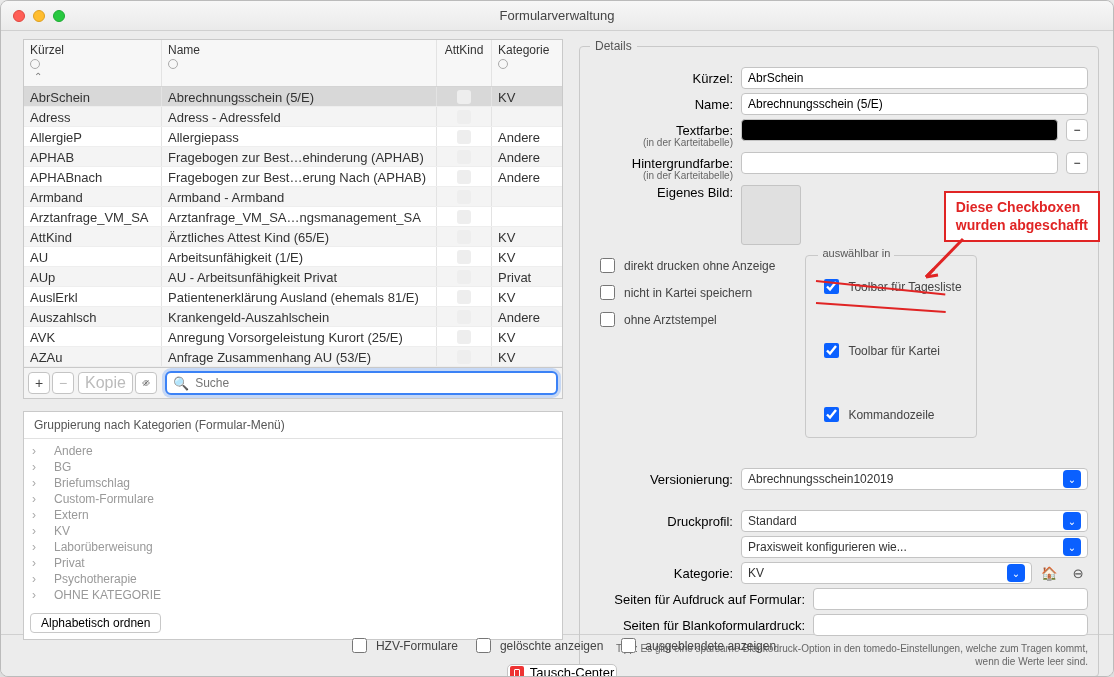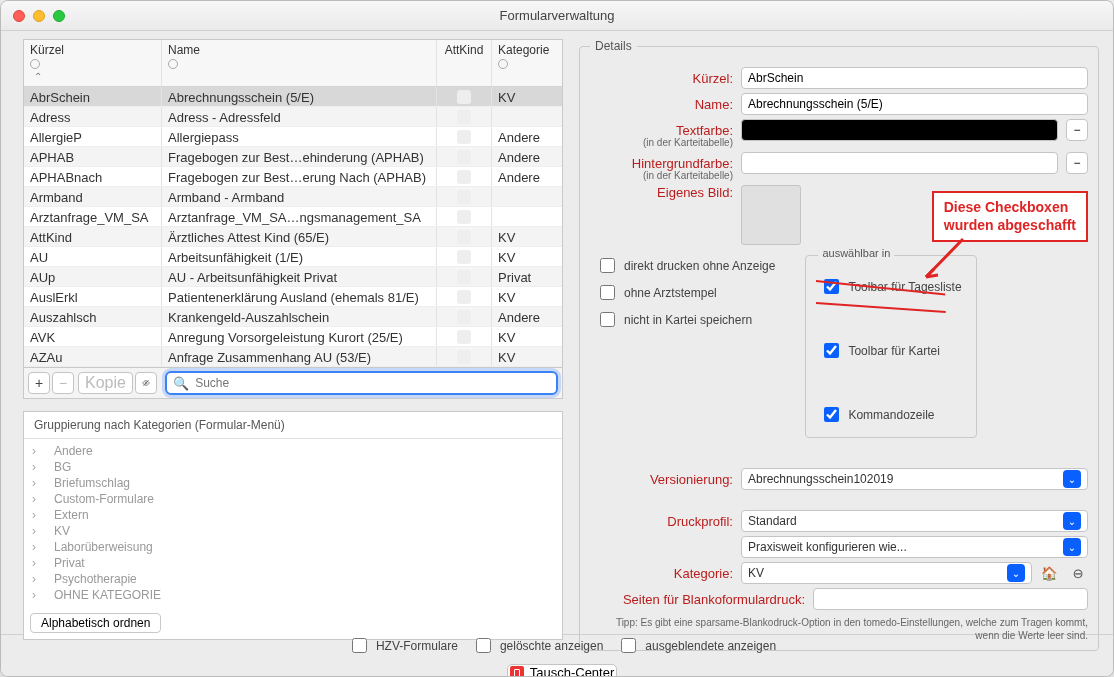--- a/index.html
+++ b/index.html
@@ -48,41 +48,41 @@
   .catbox-title { padding:6px 10px; color:#555; font-size:12px; border-bottom:1px solid #e1e1e1; }
   .catlist { padding:4px 6px 4px 6px; }
   .catrow { display:flex; align-items:center; gap:10px; padding:1px 2px; color:#999; font-size:12px; }
   .catrow .chev { color:#aaa; width:12px; }
   .catbtn { margin:6px; padding:2px 10px; border:1px solid #c8c8c8; background:#fff; border-radius:4px; font-size:12px; }
 
   
   fieldset.details { border:1px solid #c9c9c9; border-radius:4px; margin:0; padding:10px 10px 8px 10px; }
   legend.details-l { font-size:12px; color:#555; padding:0 5px; }
   .form-row { display:flex; align-items:center; margin:4px 0; gap:8px; }
-  .form-row label { width:143px; text-align:right; color:#b91c1c; font-size:13px; }
+  .form-row label { width:143px; text-align:right; color:#000000; font-size:13px; }
   .form-row .hint { font-size:10px; color:#666; text-align:right; width:143px; margin-top:-4px; }
   .tinput, .swatch, .select, .sq-mini { height:22px; border:1px solid #c4c4c4; border-radius:4px; background:#fff; padding:0 6px; font-size:12px; font-family: inherit; }
   .tinput { flex:1; }
   .swatch { flex:1; }
   .swatch.black { background:#000; }
   .sq-mini { width:22px; display:flex; align-items:center; justify-content:center; }
   .imgwell { width:60px; height:60px; border:1px solid #c4c4c4; background:#e0e0e0; border-radius:3px; }
   .cb-area { display:flex; align-items:flex-start; gap:30px; margin:10px 0 6px 6px; }
   .cb-col { display:flex; flex-direction:column; gap:6px; }
   .cb-col.boxed { border:1px solid #c9c9c9; border-radius:4px; padding:20px 14px 12px 14px; position:relative;gap:43px; }
   .boxed-title { position:absolute; top:-9px; left:12px; background:#ececec; padding:0 4px; font-size:11px; color:#555; }
   .chk { display:flex; align-items:center; gap:6px; font-size:12px; color:#444; }
   .chk input { width:15px; height:15px; accent-color:#0a60ff; }
   .select { flex:1; display:flex; align-items:center; justify-content:space-between; }
   .select .dd { width:18px; height:18px; background:#0a60ff; color:#fff; border-radius:4px; display:flex; align-items:center; justify-content:center; font-size:10px; }
   .icon-btn { width:20px; height:20px; border:none; background:transparent; display:flex; align-items:center; justify-content:center; color:#555; }
   .tip { font-size:10px; color:#666; text-align:right; margin-top:6px; line-height:1.3; }
 
   
-  .annot { position:absolute; top:190px; right:25px; border:2px solid #e02424; background:#fff; color:#e02424; font-weight:600; font-size:14px; padding:6px 10px; line-height:1.25; }
+  .annot { position:absolute; top:190px; right:13px; border:2px solid #e02424; background:#fff; color:#e02424; font-weight:600; font-size:14px; padding:6px 10px; line-height:1.25; }
   .annot-arrow { position:absolute; top:236px; right:145px; width:50px; height:45px; }
 
   
   .strike { position:absolute; width:130px; height:2px; background:#e02424; transform-origin:left center; }
 
   
   .footer { height:44px; border-top:1px solid #d0d0d0; background:#ececec; display:flex; align-items:center; padding:0 12px 0 22px; gap:8px;flex-direction:column; }
   .footer .left-f { display:flex; align-items:center; gap:14px; flex:1; }
   .footer .chk { color:#444; }
   .btn { height:26px; padding:0 2px; border:1px solid #c4c4c4; background:#fff; border-radius:5px; font-size:13px; display:flex; align-items:center; gap:6px; }
@@ -300,25 +300,25 @@
         </div>
 
         <div class="cb-area">
           <div class="cb-col">
             <label class="chk">
                 <input type="checkbox" style="">
                 <span>direkt drucken ohne Anzeige</span>
               </label>
             <label class="chk">
                 <input type="checkbox" style="">
+                <span>nicht in Kartei speichern</span>
+              </label>
+            <label class="chk">
+                <input type="checkbox" style="">
                 <span>ohne Arztstempel</span>
-              </label>
-            <label class="chk">
-                <input type="checkbox" style="">
-                <span>nicht in Kartei speichern</span>
               </label>
           </div>
           <div class="cb-col boxed" style="position:relative;">
             <span class="boxed-title">auswählbar in</span>
             <label class="chk">
                 <input type="checkbox" checked="" style="">
                 <span>Toolbar für Tagesliste</span>
               </label>
             <label class="chk">
                 <input type="checkbox" checked="" style="">
@@ -358,20 +358,24 @@
             </div>
         </div>
         <div class="form-row">
           <label>Kategorie:</label>
           <div class="select" style="flex:1">
               <span>KV</span>
               <span class="dd">⌄</span>
             </div>
           <button class="icon-btn">🏠</button>
           <button class="icon-btn">⊖</button>
+        </div>
+        <div class="form-row">
+          <label style="width:215px">Seiten für Aufdruck auf Formular:</label>
+          <input class="tinput" style="">
         </div>
         <div class="form-row">
           <label style="width:215px">Seiten für Blankoformulardruck:</label>
           <input class="tinput" style="">
         </div>
         <div class="tip">Tipp: Es gibt eine sparsame-Blankodruck-Option in den tomedo-Einstellungen, welche zum Tragen kommt, wenn die Werte leer sind.</div>
       </fieldset>
     </div>
   </div>
 

